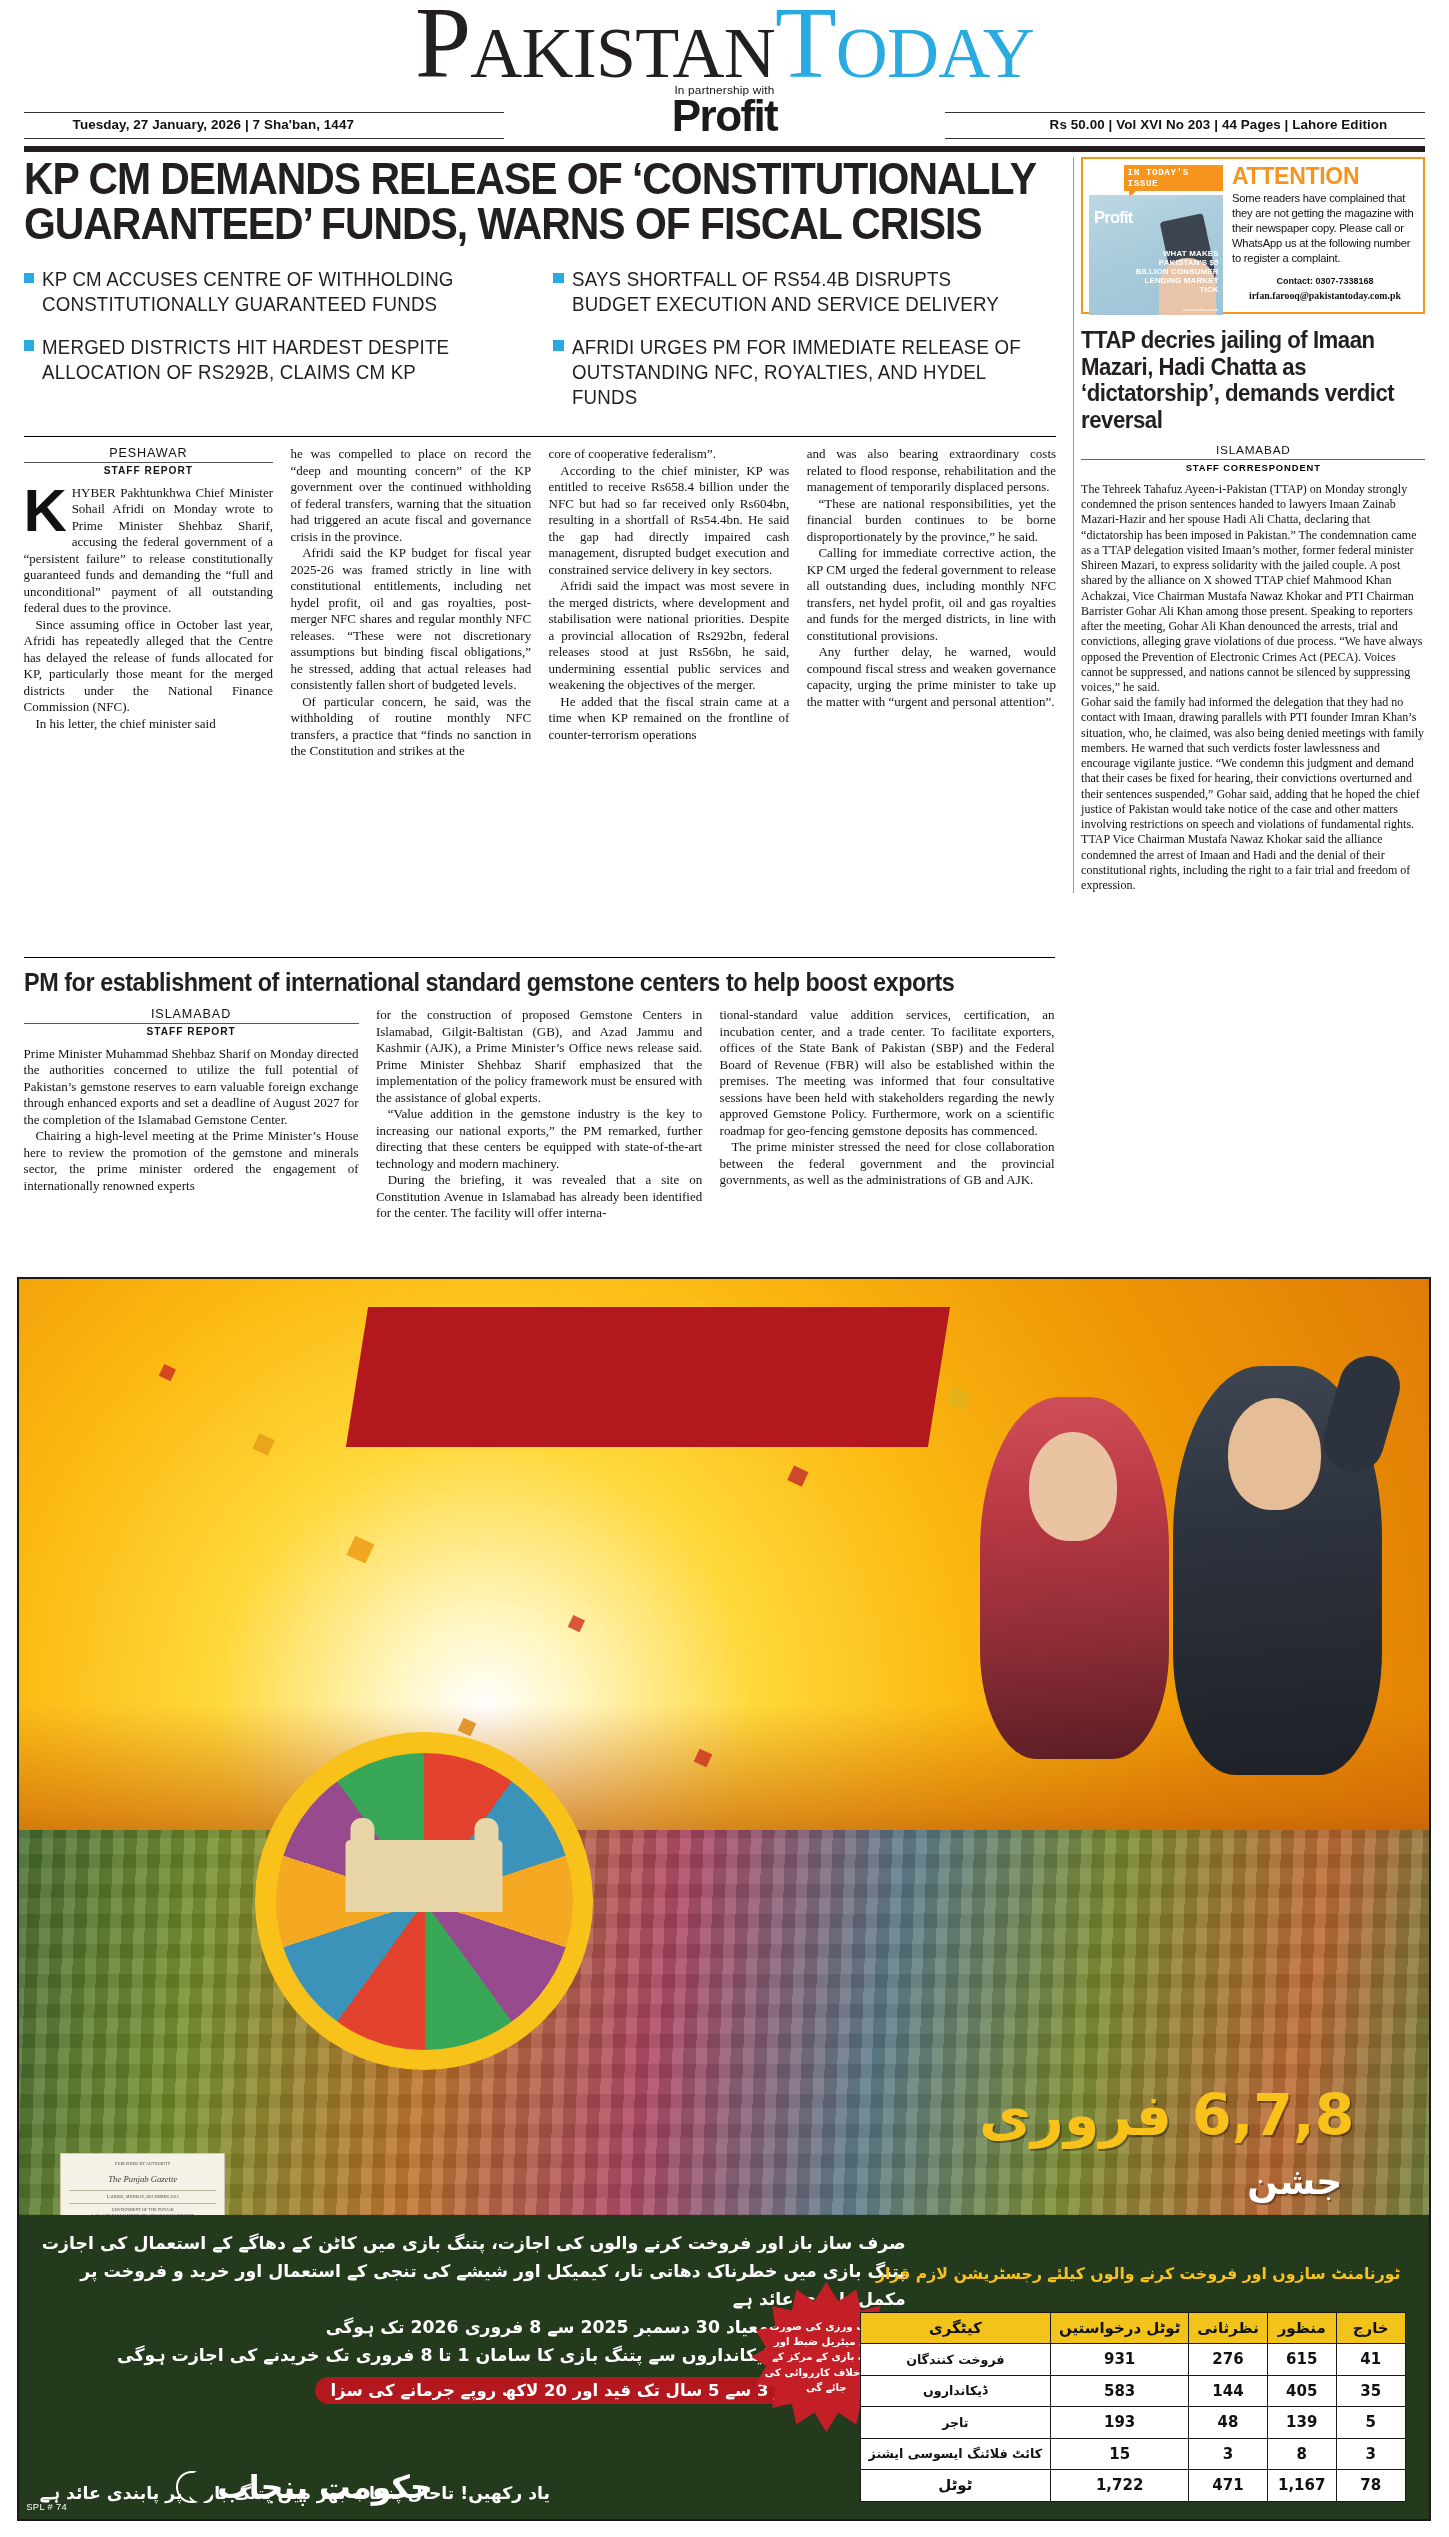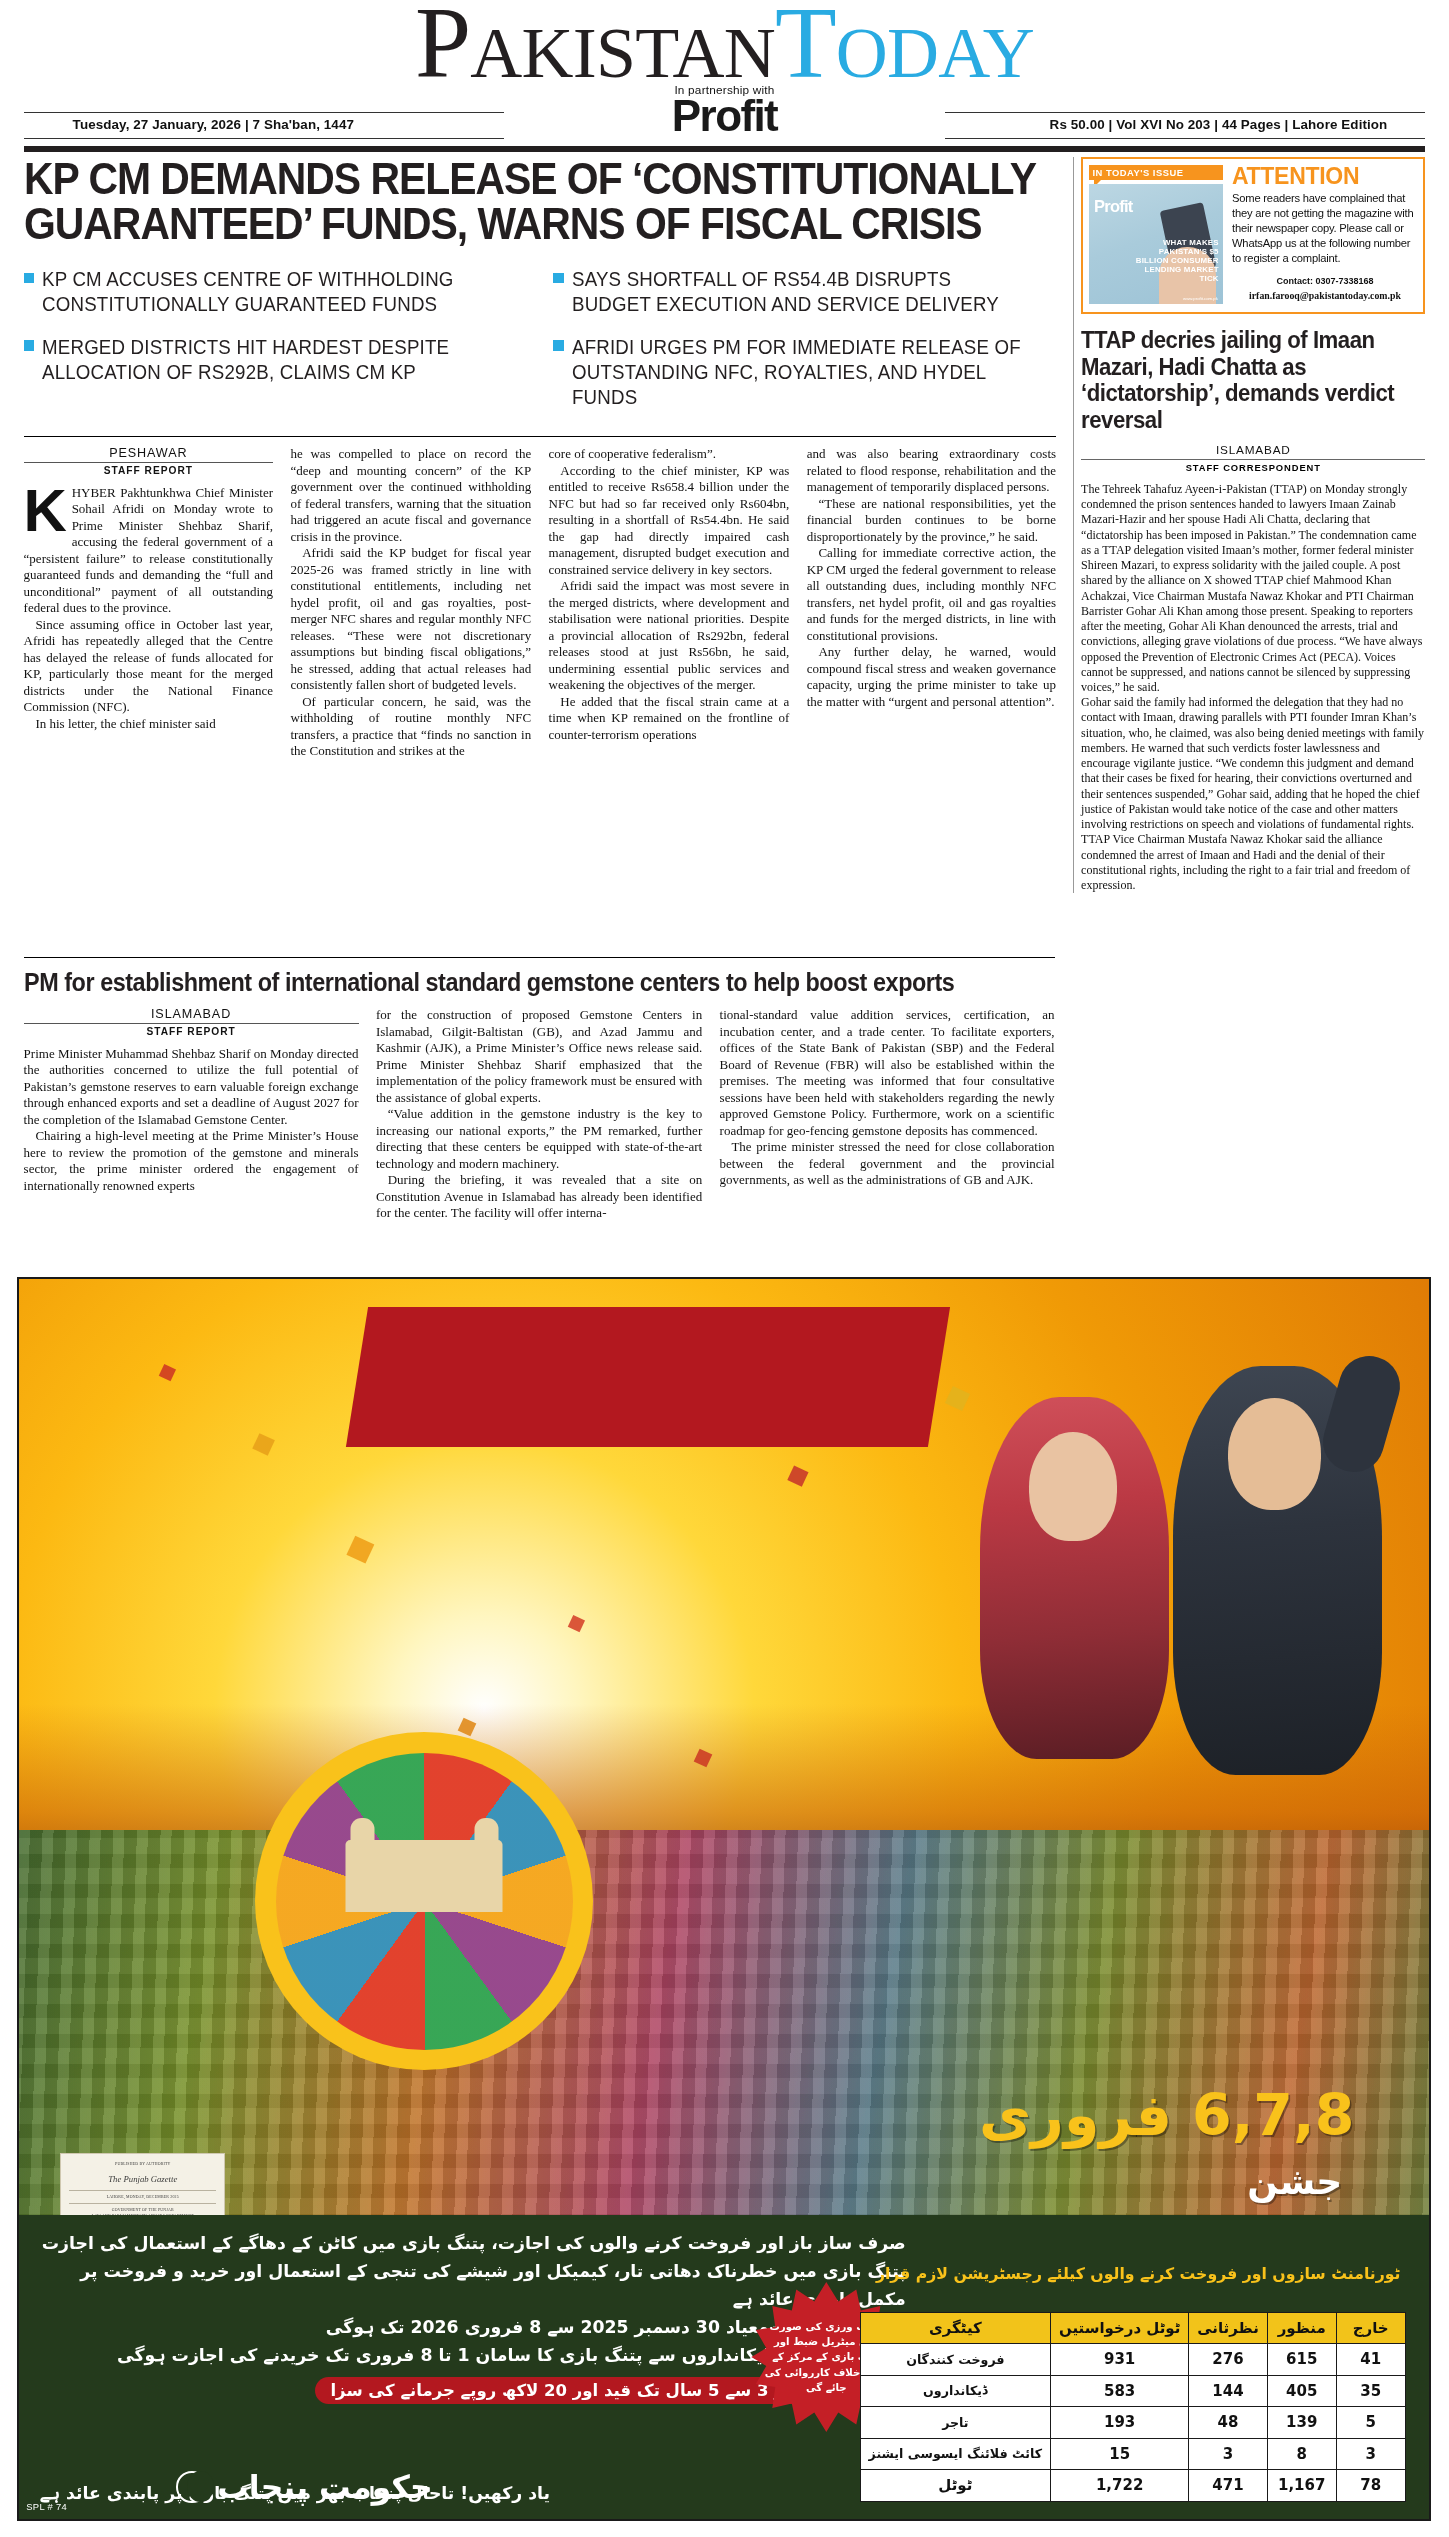--- a/index.html
+++ b/index.html
@@ -207,26 +207,27 @@
     border: 2.4px solid #f7941e;
     padding: 5.5px;
     display: flex;
     gap: 6.3px;
     height: 157px;
   }
   .mag-col { width: 134px; position: relative; }
   .intoday {
     background: #f7941e;
     color: #fff;
-    font-family: Liberation Sans, sans-serif;
+    font-family: Liberation Mono, monospace;
     font-weight: 700;
     font-size: 9.4px;
     letter-spacing: 0.5px;
     padding: 2.4px 3.9px;
     position: relative;
+    margin-left: 35px;
   }
   .intoday:after {
     content: "";
     position: absolute;
     left: 5.5px; bottom: -6.3px;
     border-left: 7px solid #f7941e;
     border-bottom: 7px solid transparent;
   }
   .mag-cover {
     margin-top: 3.9px;

